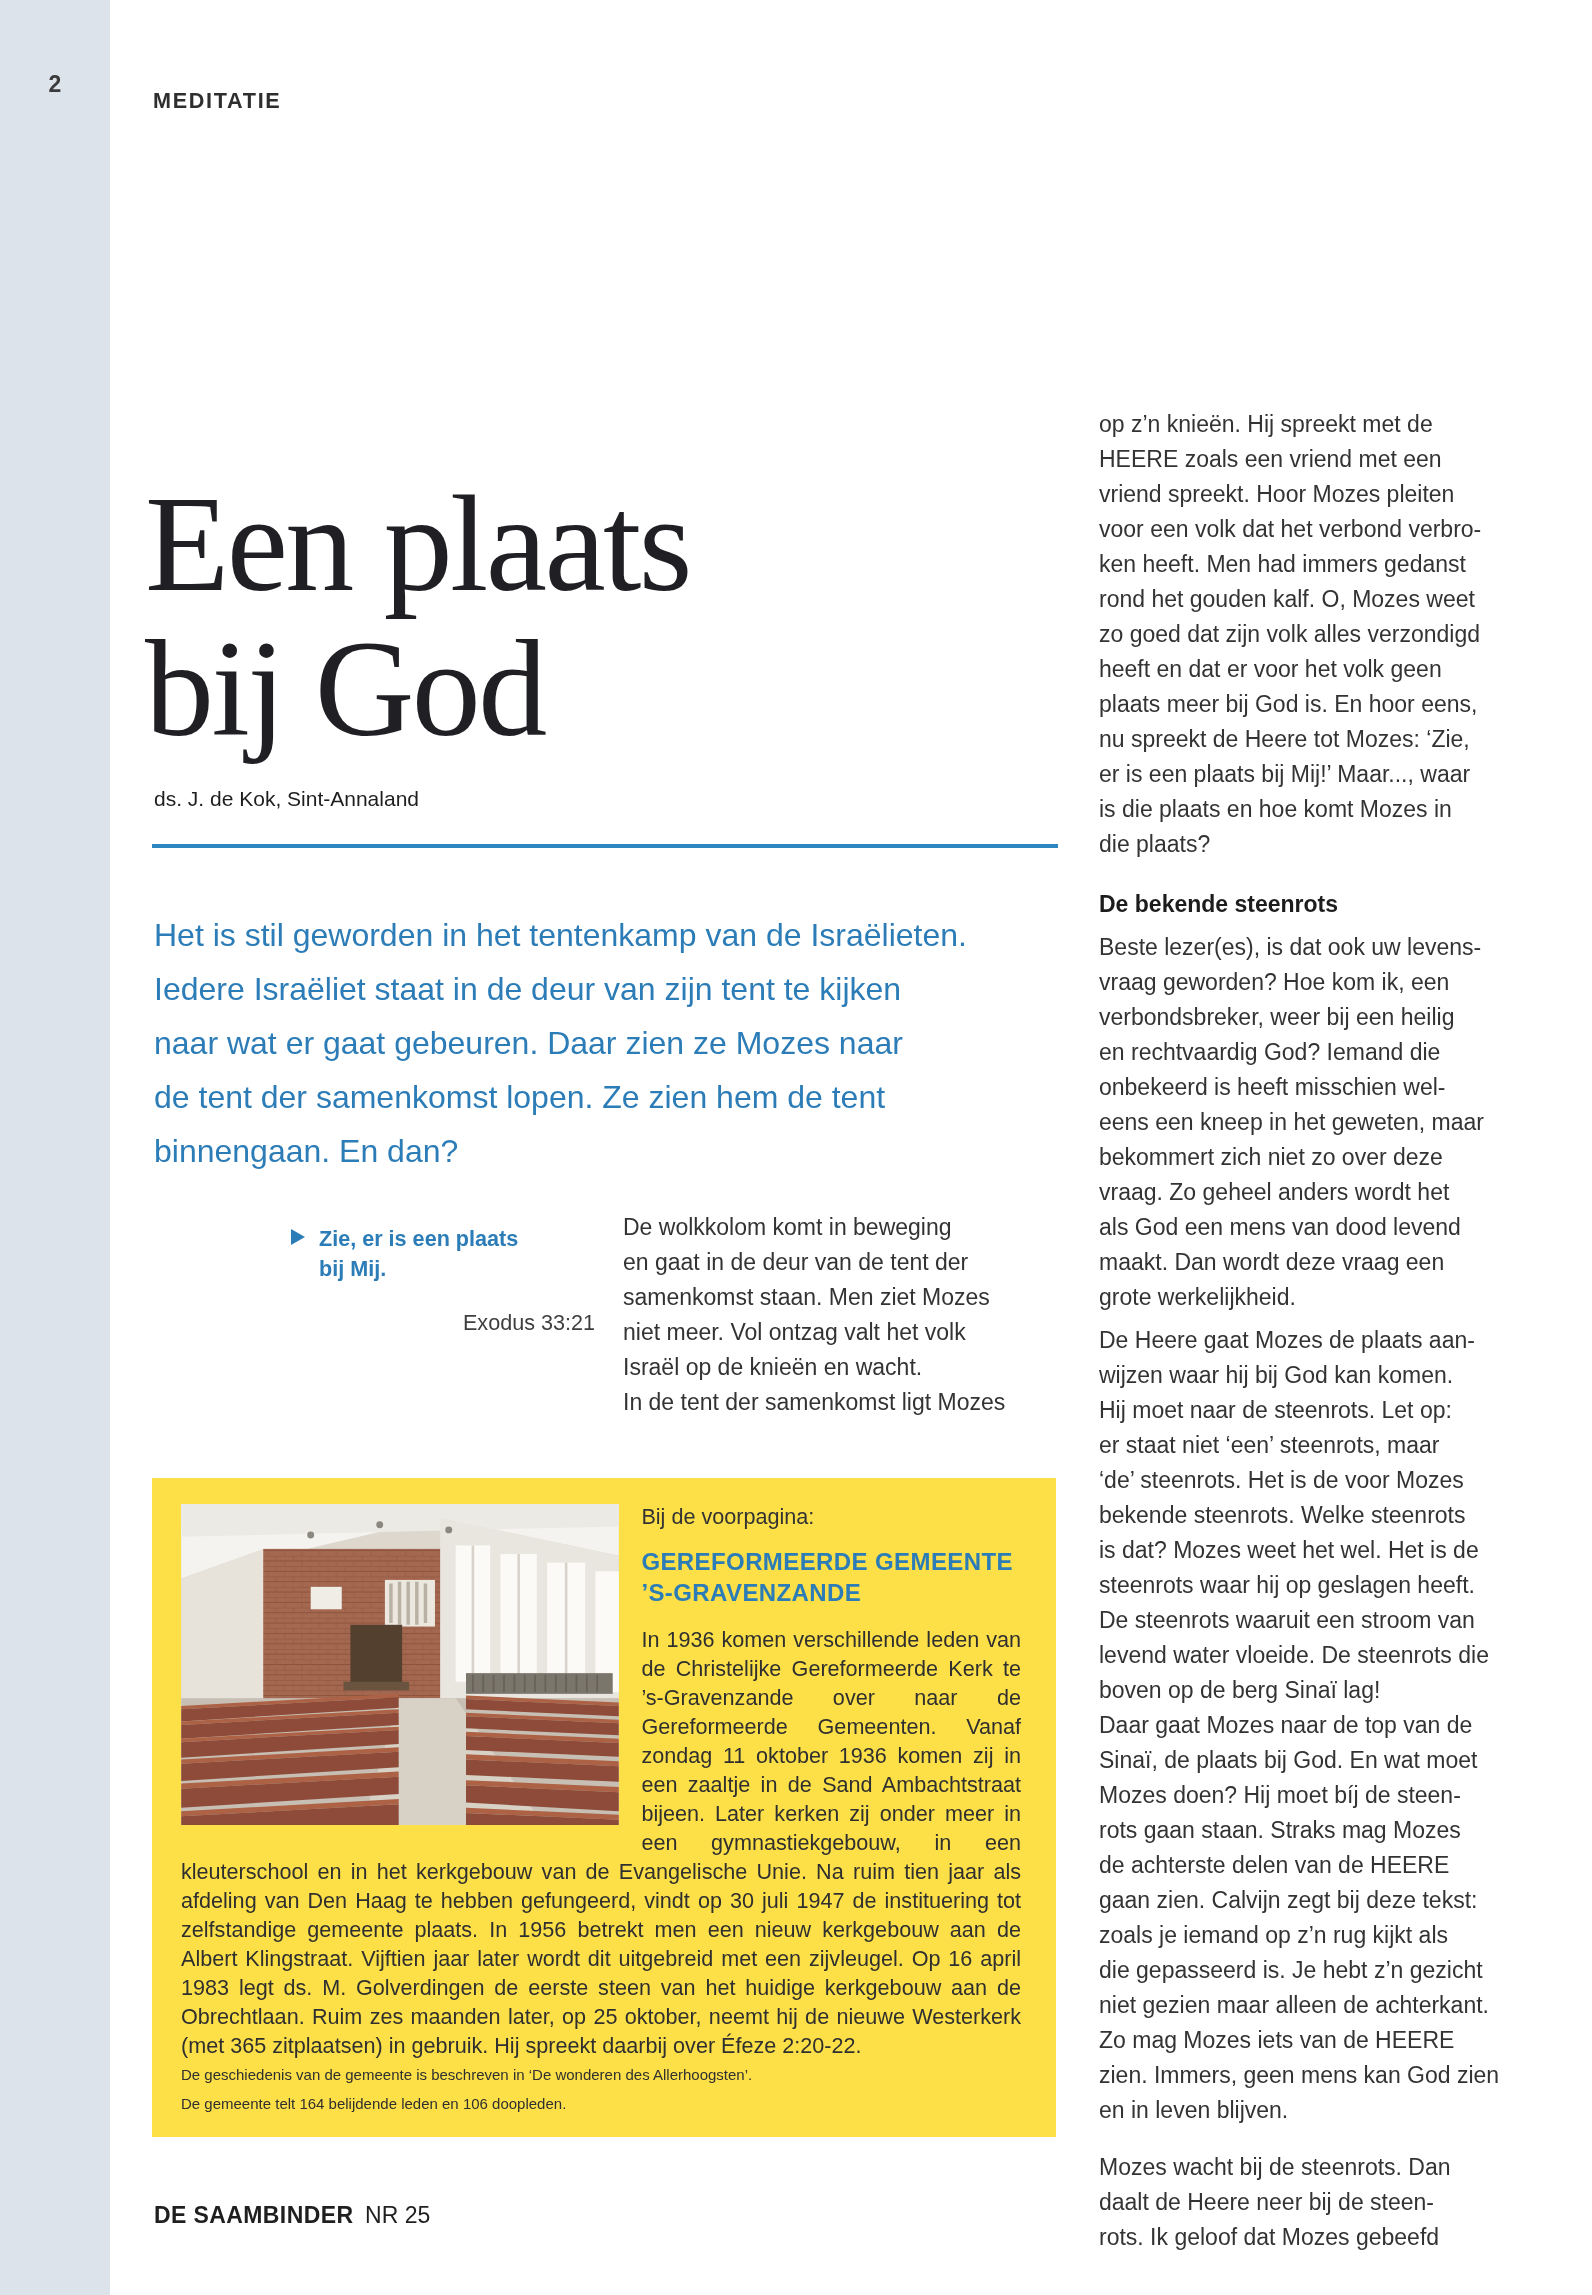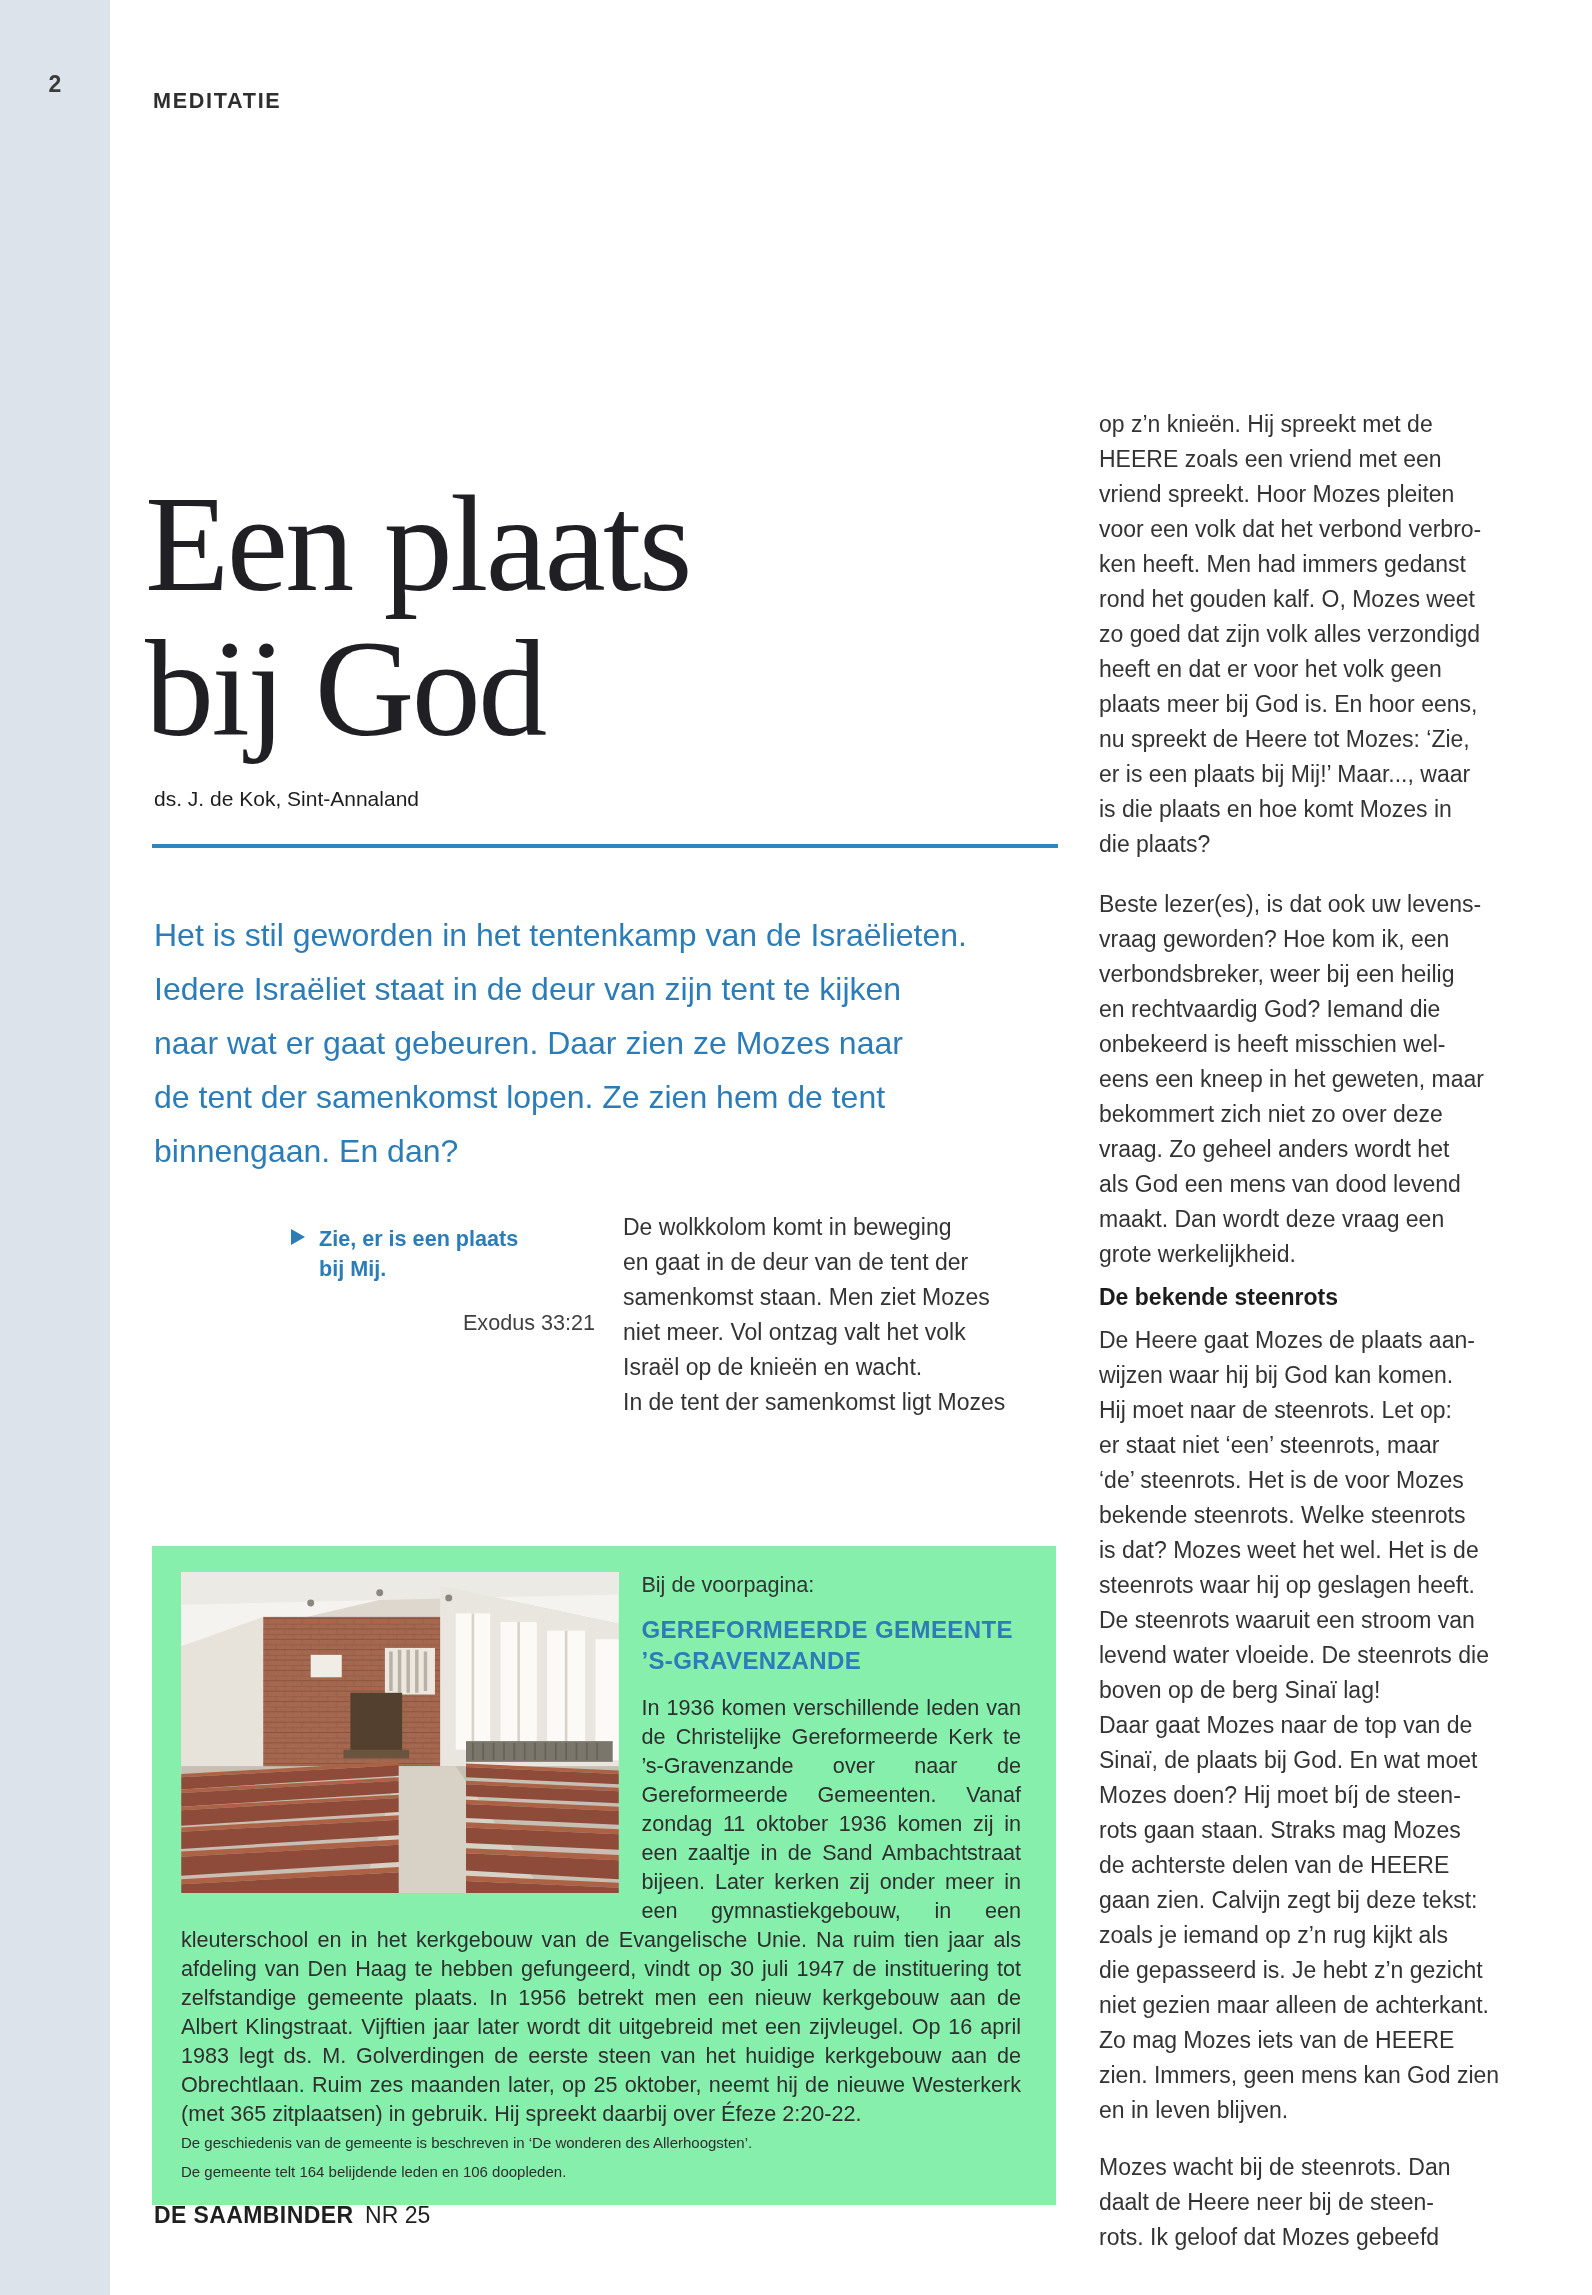--- a/index.html
+++ b/index.html
@@ -32,22 +32,22 @@
   .col-mid { position:absolute; left:623px; top:1210px; width:436px; font-size:23px;
     line-height:35px; color:#333; white-space:pre-line; }
 
   .col-right { position:absolute; left:1091px; top:399px; width:475px; font-size:23px;
     line-height:35px; color:#333; }
   .para { margin:8px; white-space:pre-line; }
   .mb29 { margin-bottom:25px; }
   .mb26 { margin-bottom:22.4px; }
   .subhead { font-weight:bold; color:#1c1c1c; }
 
-  .infobox { position:absolute; left:152px; top:1546px; width:904px; box-sizing:border-box;
-    background:#86efac; padding:26px 35px 19px 29px; }
+  .infobox { position:absolute; left:152px; top:1478px; width:904px; box-sizing:border-box;
+    background:#fde047; padding:26px 35px 19px 29px; }
   .photo { float:left; width:438px; height:321px; margin:0 22.4px 7px 0; display:block; }
   .ib-label { font-size:21.6px; color:#333; margin:0 0 15.5px; }
   .ib-heading { font-size:24px; font-weight:bold; color:#2b7cb7; line-height:31px;
     letter-spacing:0.4px; margin:0 0 17.3px; white-space:pre-line; }
   .ib-body { font-size:21.6px; line-height:29px; color:#2f2f2f; text-align:justify; margin:0; }
   .ib-note { font-size:15px; line-height:29px; color:#2f2f2f; margin:0; }
 
   .footer { position:absolute; left:154px; top:2202px; font-size:23px; color:#1f1f1f; }
   .footer-magazine { font-weight:bold; letter-spacing:0.4px; }
   .footer-issue { margin-left:5.2px; }
@@ -95,32 +95,32 @@
 voor een volk dat het verbond verbro-
 ken heeft. Men had immers gedanst
 rond het gouden kalf. O, Mozes weet
 zo goed dat zijn volk alles verzondigd
 heeft en dat er voor het volk geen
 plaats meer bij God is. En hoor eens,
 nu spreekt de Heere tot Mozes: ‘Zie,
 er is een plaats bij Mij!’ Maar..., waar
 is die plaats en hoe komt Mozes in
 die plaats?</p>
+    <p class="para subhead">De bekende steenrots</p>
     <p class="para">Beste lezer(es), is dat ook uw levens-
 vraag geworden? Hoe kom ik, een
 verbondsbreker, weer bij een heilig
 en rechtvaardig God? Iemand die
 onbekeerd is heeft misschien wel-
 eens een kneep in het geweten, maar
 bekommert zich niet zo over deze
 vraag. Zo geheel anders wordt het
 als God een mens van dood levend
 maakt. Dan wordt deze vraag een
 grote werkelijkheid.</p>
-    <p class="para subhead">De bekende steenrots</p>
     <p class="para mb26">De Heere gaat Mozes de plaats aan-
 wijzen waar hij bij God kan komen.
 Hij moet naar de steenrots. Let op:
 er staat niet ‘een’ steenrots, maar
 ‘de’ steenrots. Het is de voor Mozes
 bekende steenrots. Welke steenrots
 is dat? Mozes weet het wel. Het is de
 steenrots waar hij op geslagen heeft.
 De steenrots waaruit een stroom van
 levend water vloeide. De steenrots die

